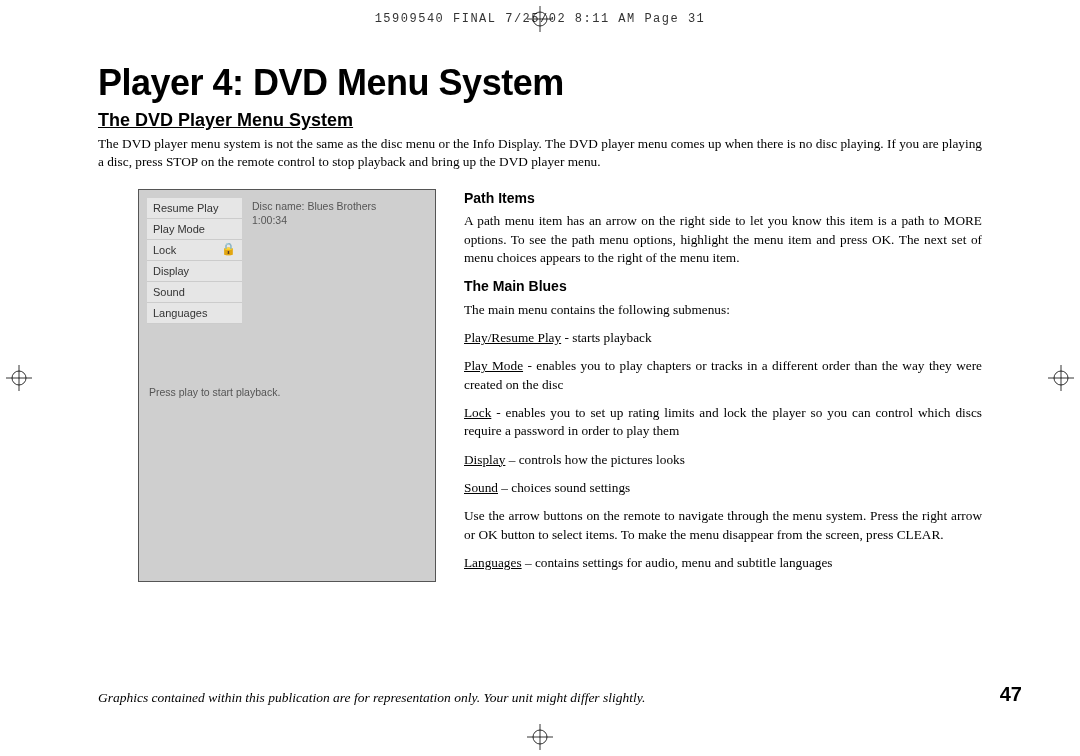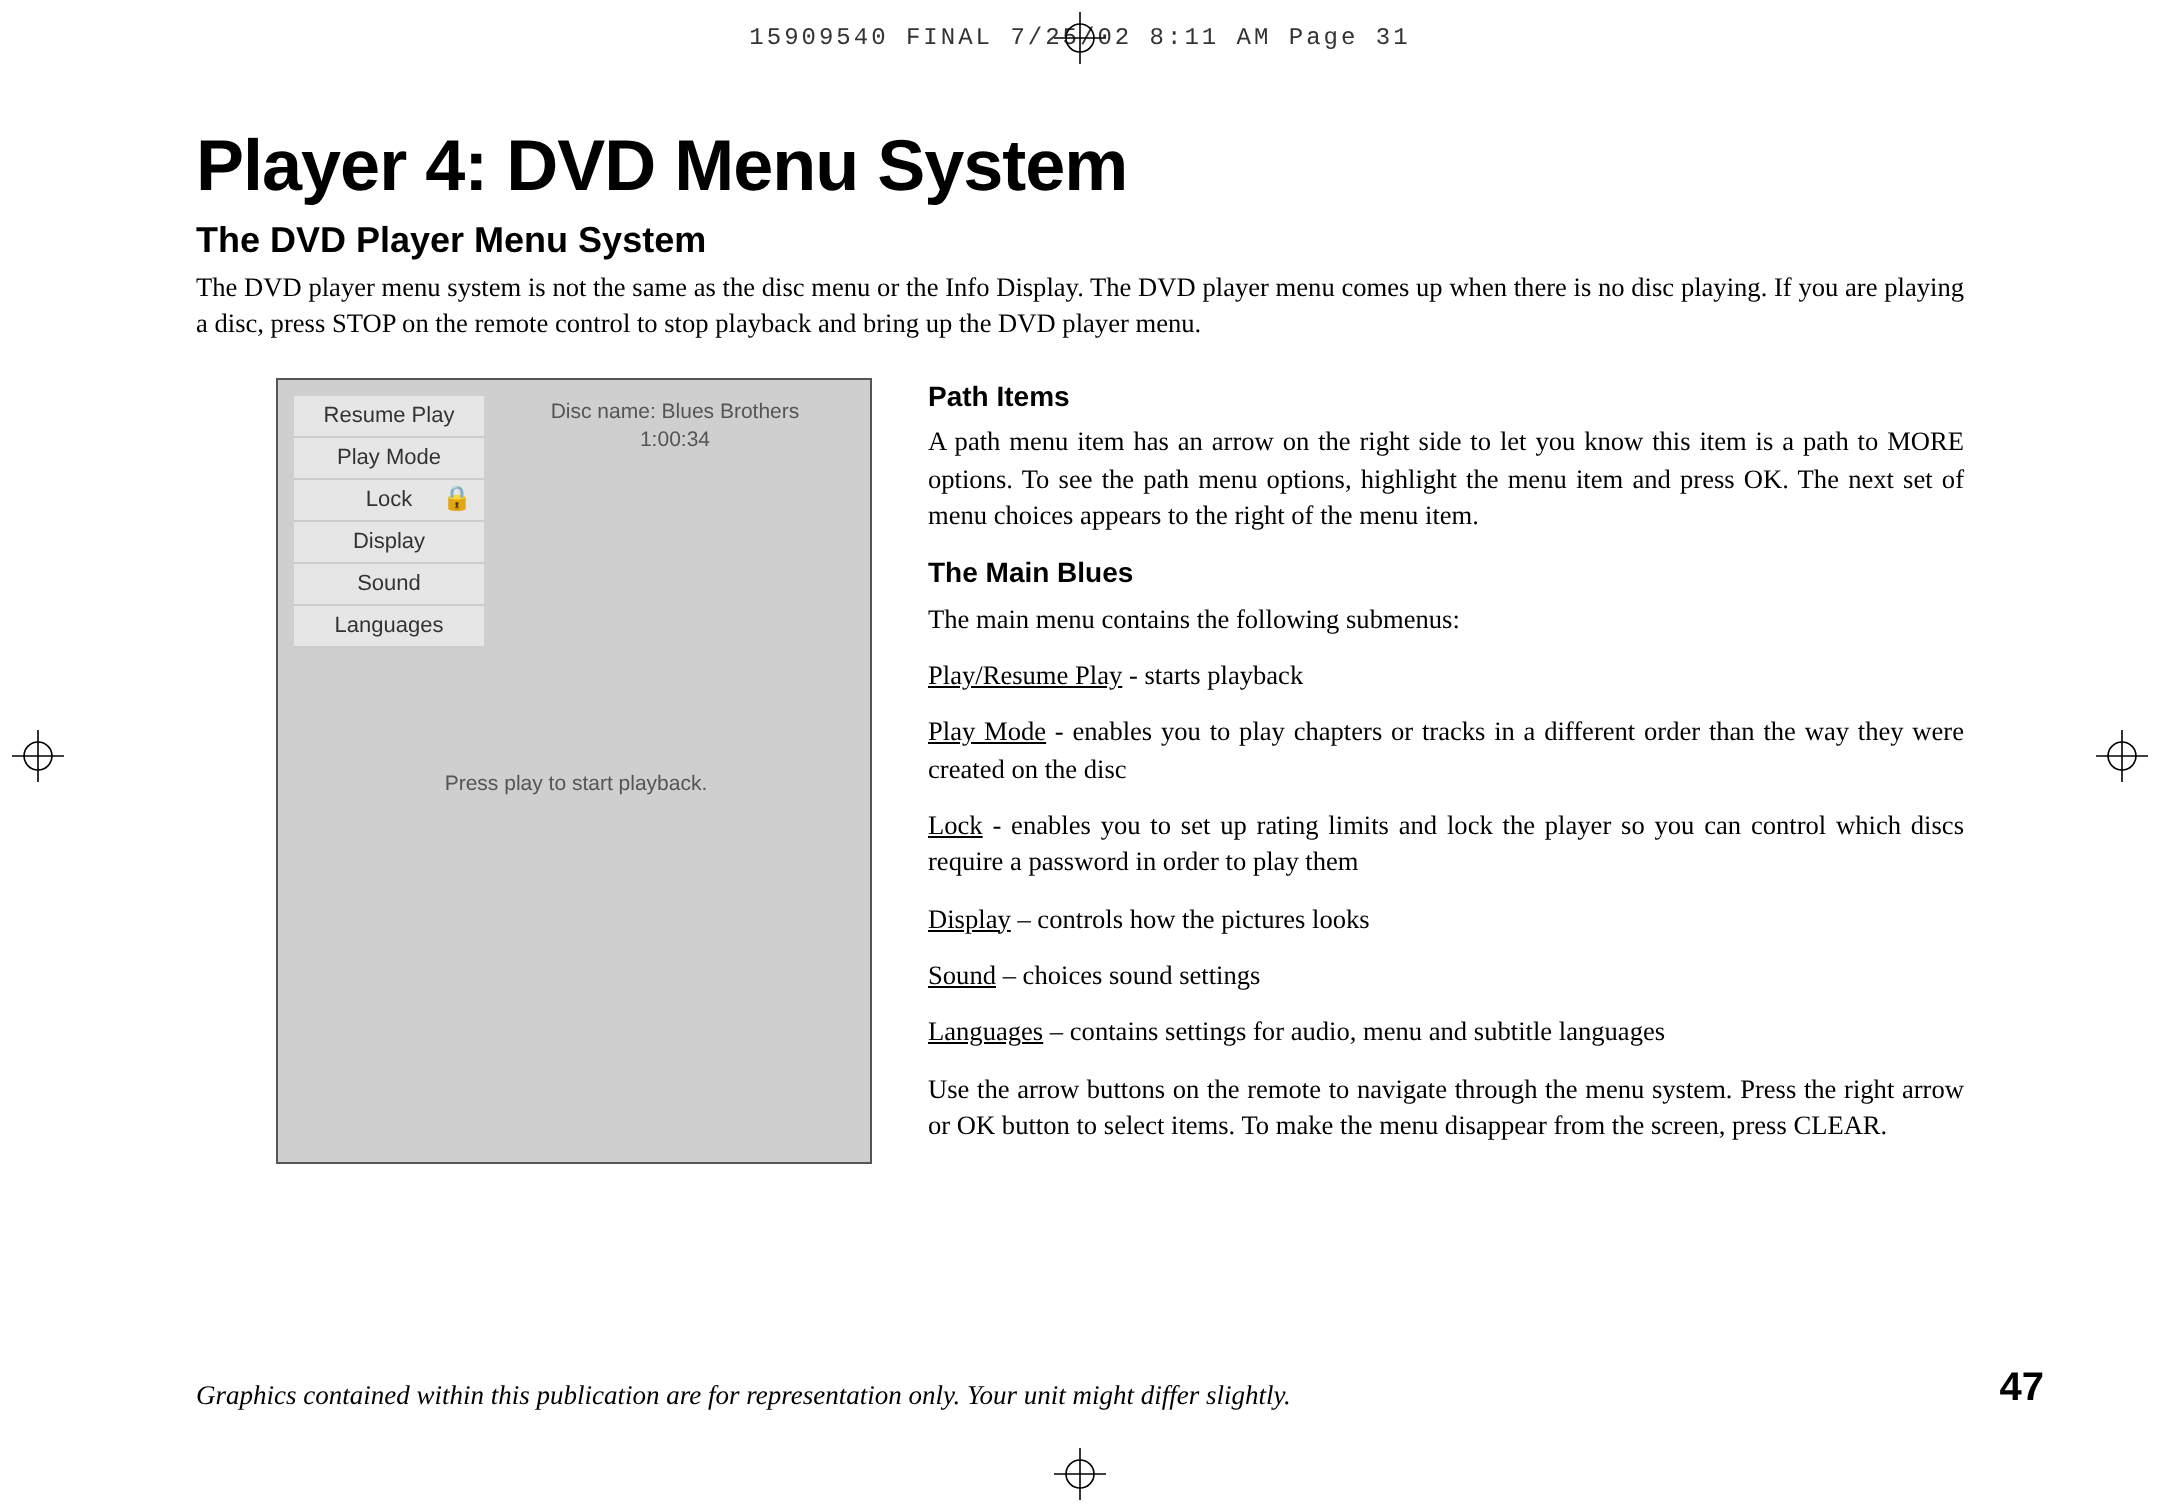--- a/index.html
+++ b/index.html
@@ -32,20 +32,21 @@
     font-weight: 800;
     font-size: 36px;
     margin: 0 0 6px 40px;
     letter-spacing: -0.5px;
   }
   .section-title {
     font-family: Arial, Helvetica, sans-serif;
     font-weight: 700;
     font-size: 18px;
     margin: 0 0 4px 40px;
+    text-decoration: underline;
   }
   .intro-para {
     font-size: 13.3px;
     line-height: 1.35;
     margin: 0 40px 18px 40px;
     text-align: justify;
   }
   .content-row {
     display: flex;
     gap: 28px;
@@ -55,21 +56,20 @@
   .screenshot {
     width: 298px;
     flex: 0 0 298px;
     border: 1px solid #555;
     background: #cfcfcf;
     box-sizing: border-box;
     padding: 8px;
     font-family: Arial, Helvetica, sans-serif;
     font-size: 11px;
     color: #333;
-    text-align: center;
   }
   .ss-top {
     display: flex;
     gap: 6px;
   }
   .ss-menu {
     width: 95px;
     flex: 0 0 95px;
   }
   .ss-menu-item {
@@ -191,25 +191,25 @@
       </p>
       <p class="sub-para">
         <span class="u">Lock</span><span> - enables you to set up rating limits and lock the player so you can control which discs require a password in order to play them</span>
       </p>
       <p class="sub-para">
         <span class="u">Display</span><span> – controls how the pictures looks</span>
       </p>
       <p class="sub-para">
         <span class="u">Sound</span><span> – choices sound settings</span>
       </p>
+      <p class="sub-para">Use the arrow buttons on the remote to navigate through the menu system. Press the right arrow or OK button to select items. To make the menu disappear from the screen, press CLEAR.</p>
+
       <p class="sub-para">
         <span class="u">Languages</span><span> – contains settings for audio, menu and subtitle languages</span>
       </p>
-
-      <p class="sub-para">Use the arrow buttons on the remote to navigate through the menu system. Press the right arrow or OK button to select items. To make the menu disappear from the screen, press CLEAR.</p>
     </div>
   </div>
 
   <div class="footer">
     <div class="footer-note">Graphics contained within this publication are for representation only. Your unit might differ slightly.</div>
     <div class="page-num">47</div>
   </div>
 
   <div class="reg reg-top">
       <svg width="26" height="26">

